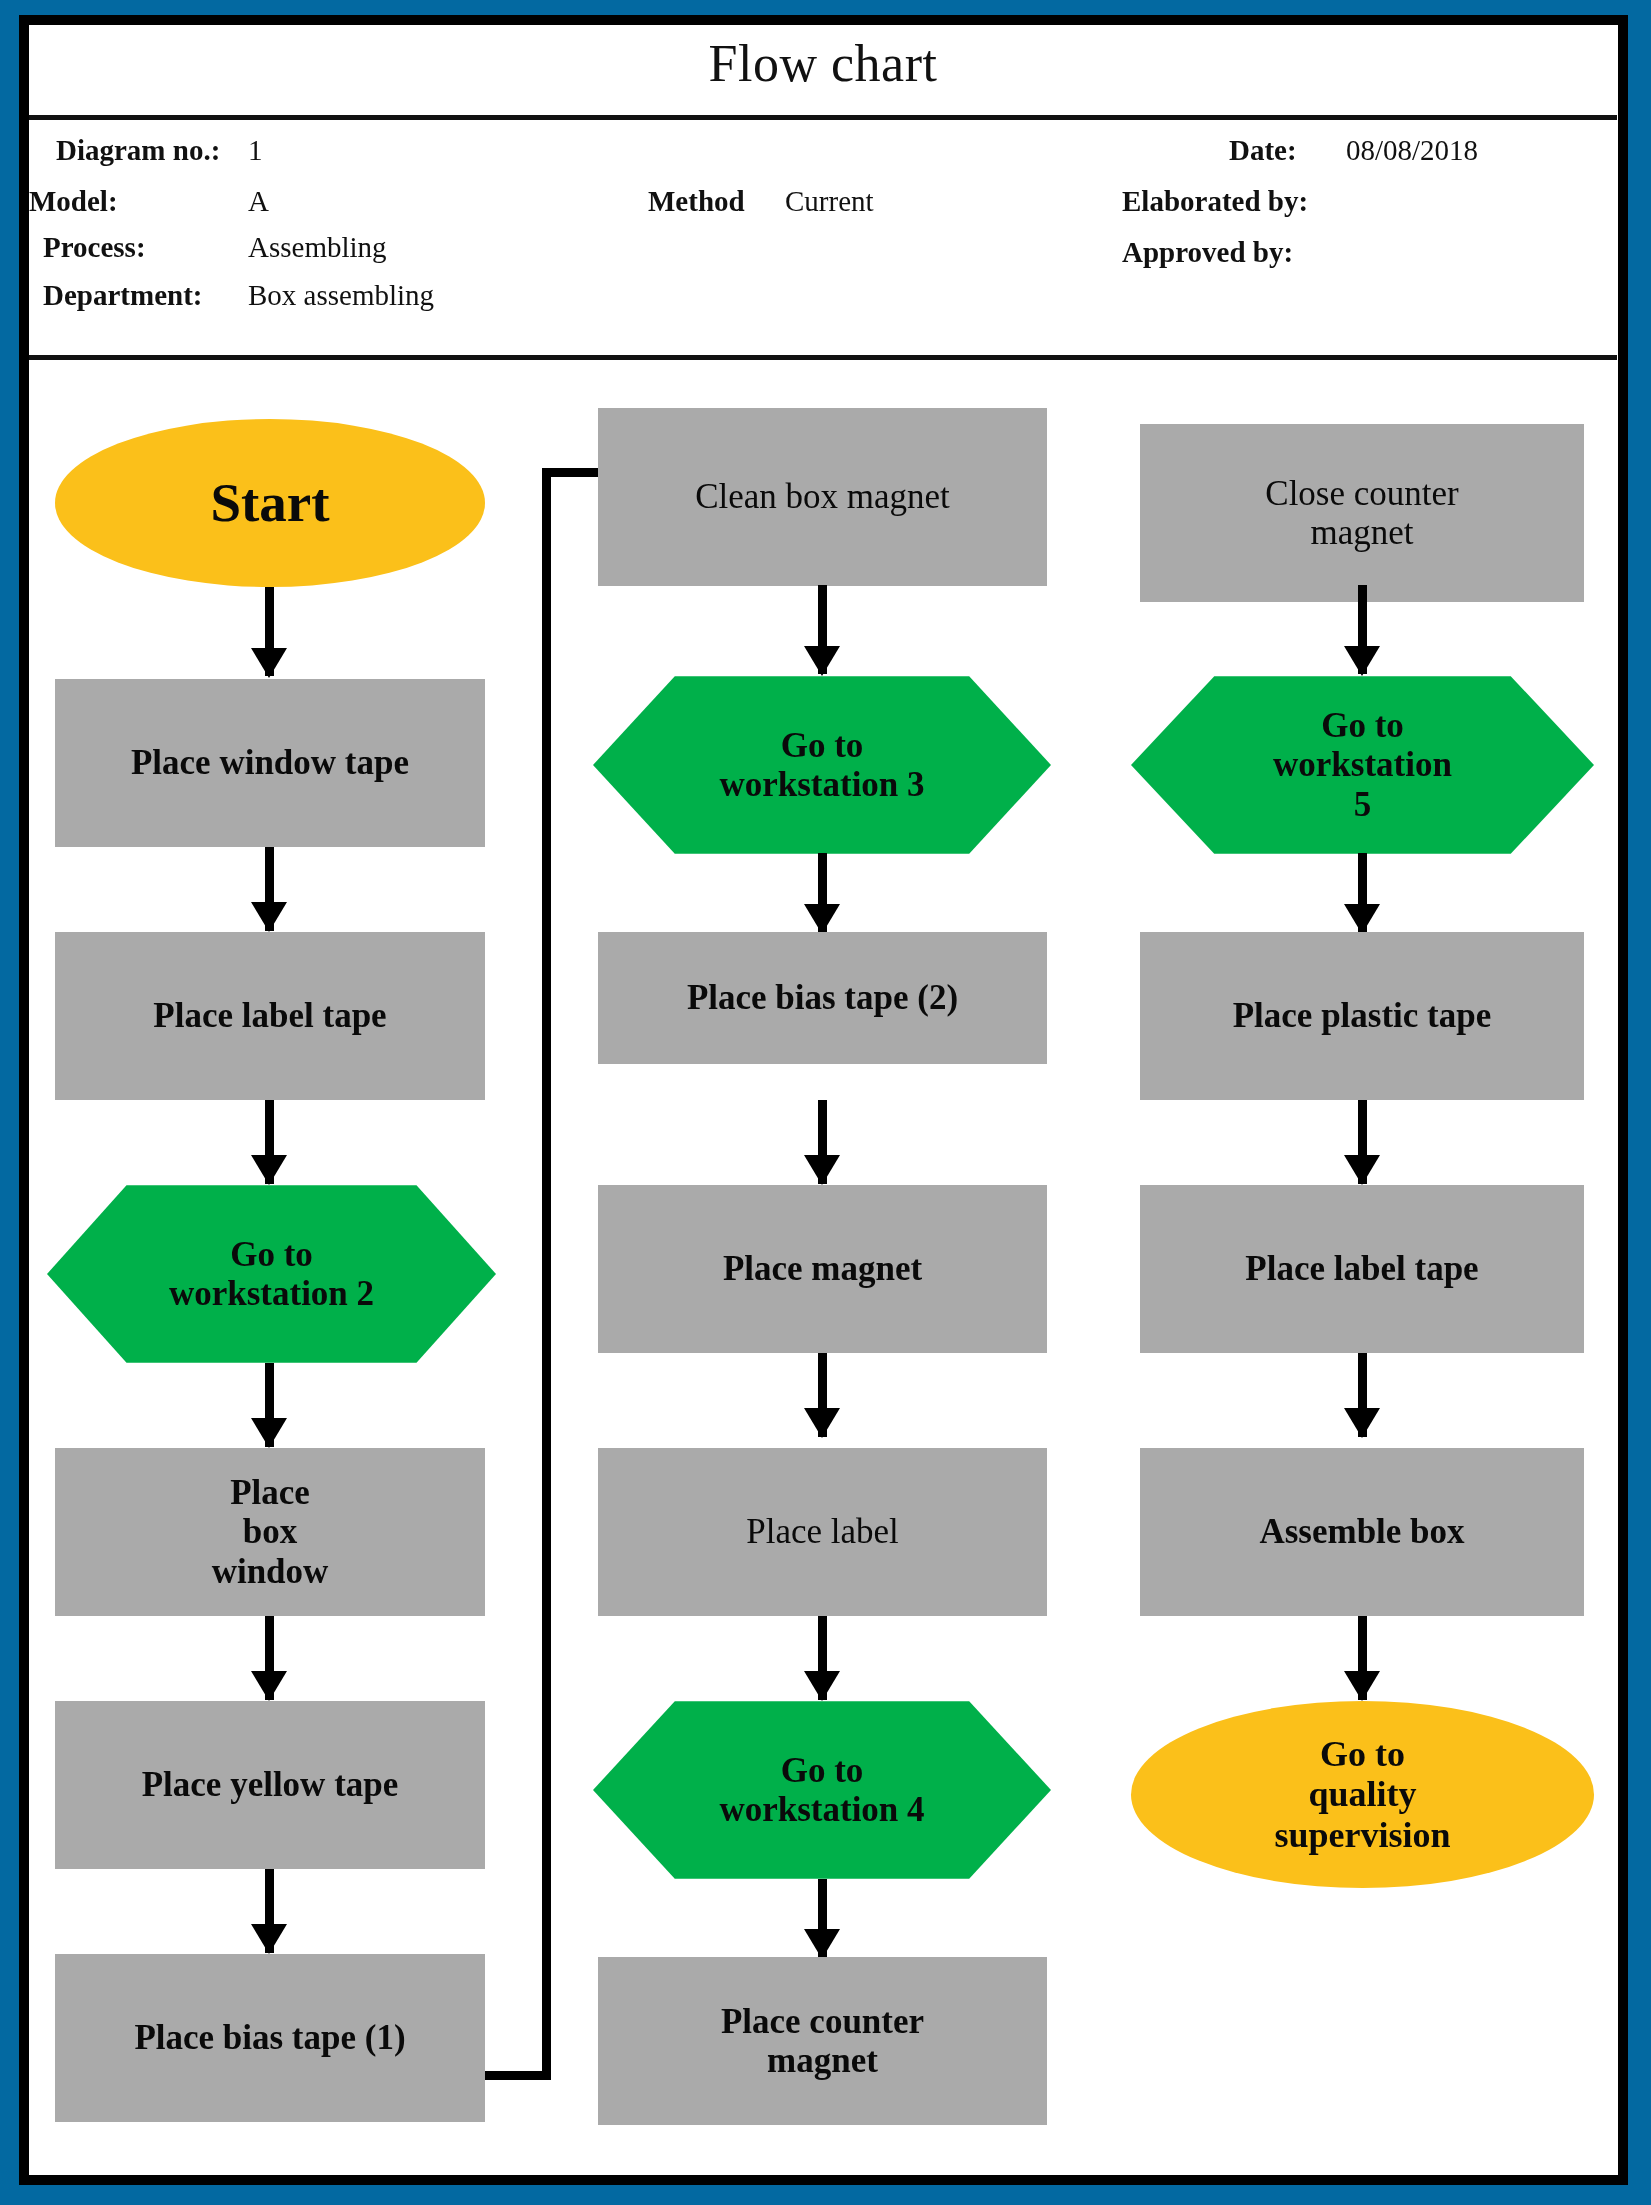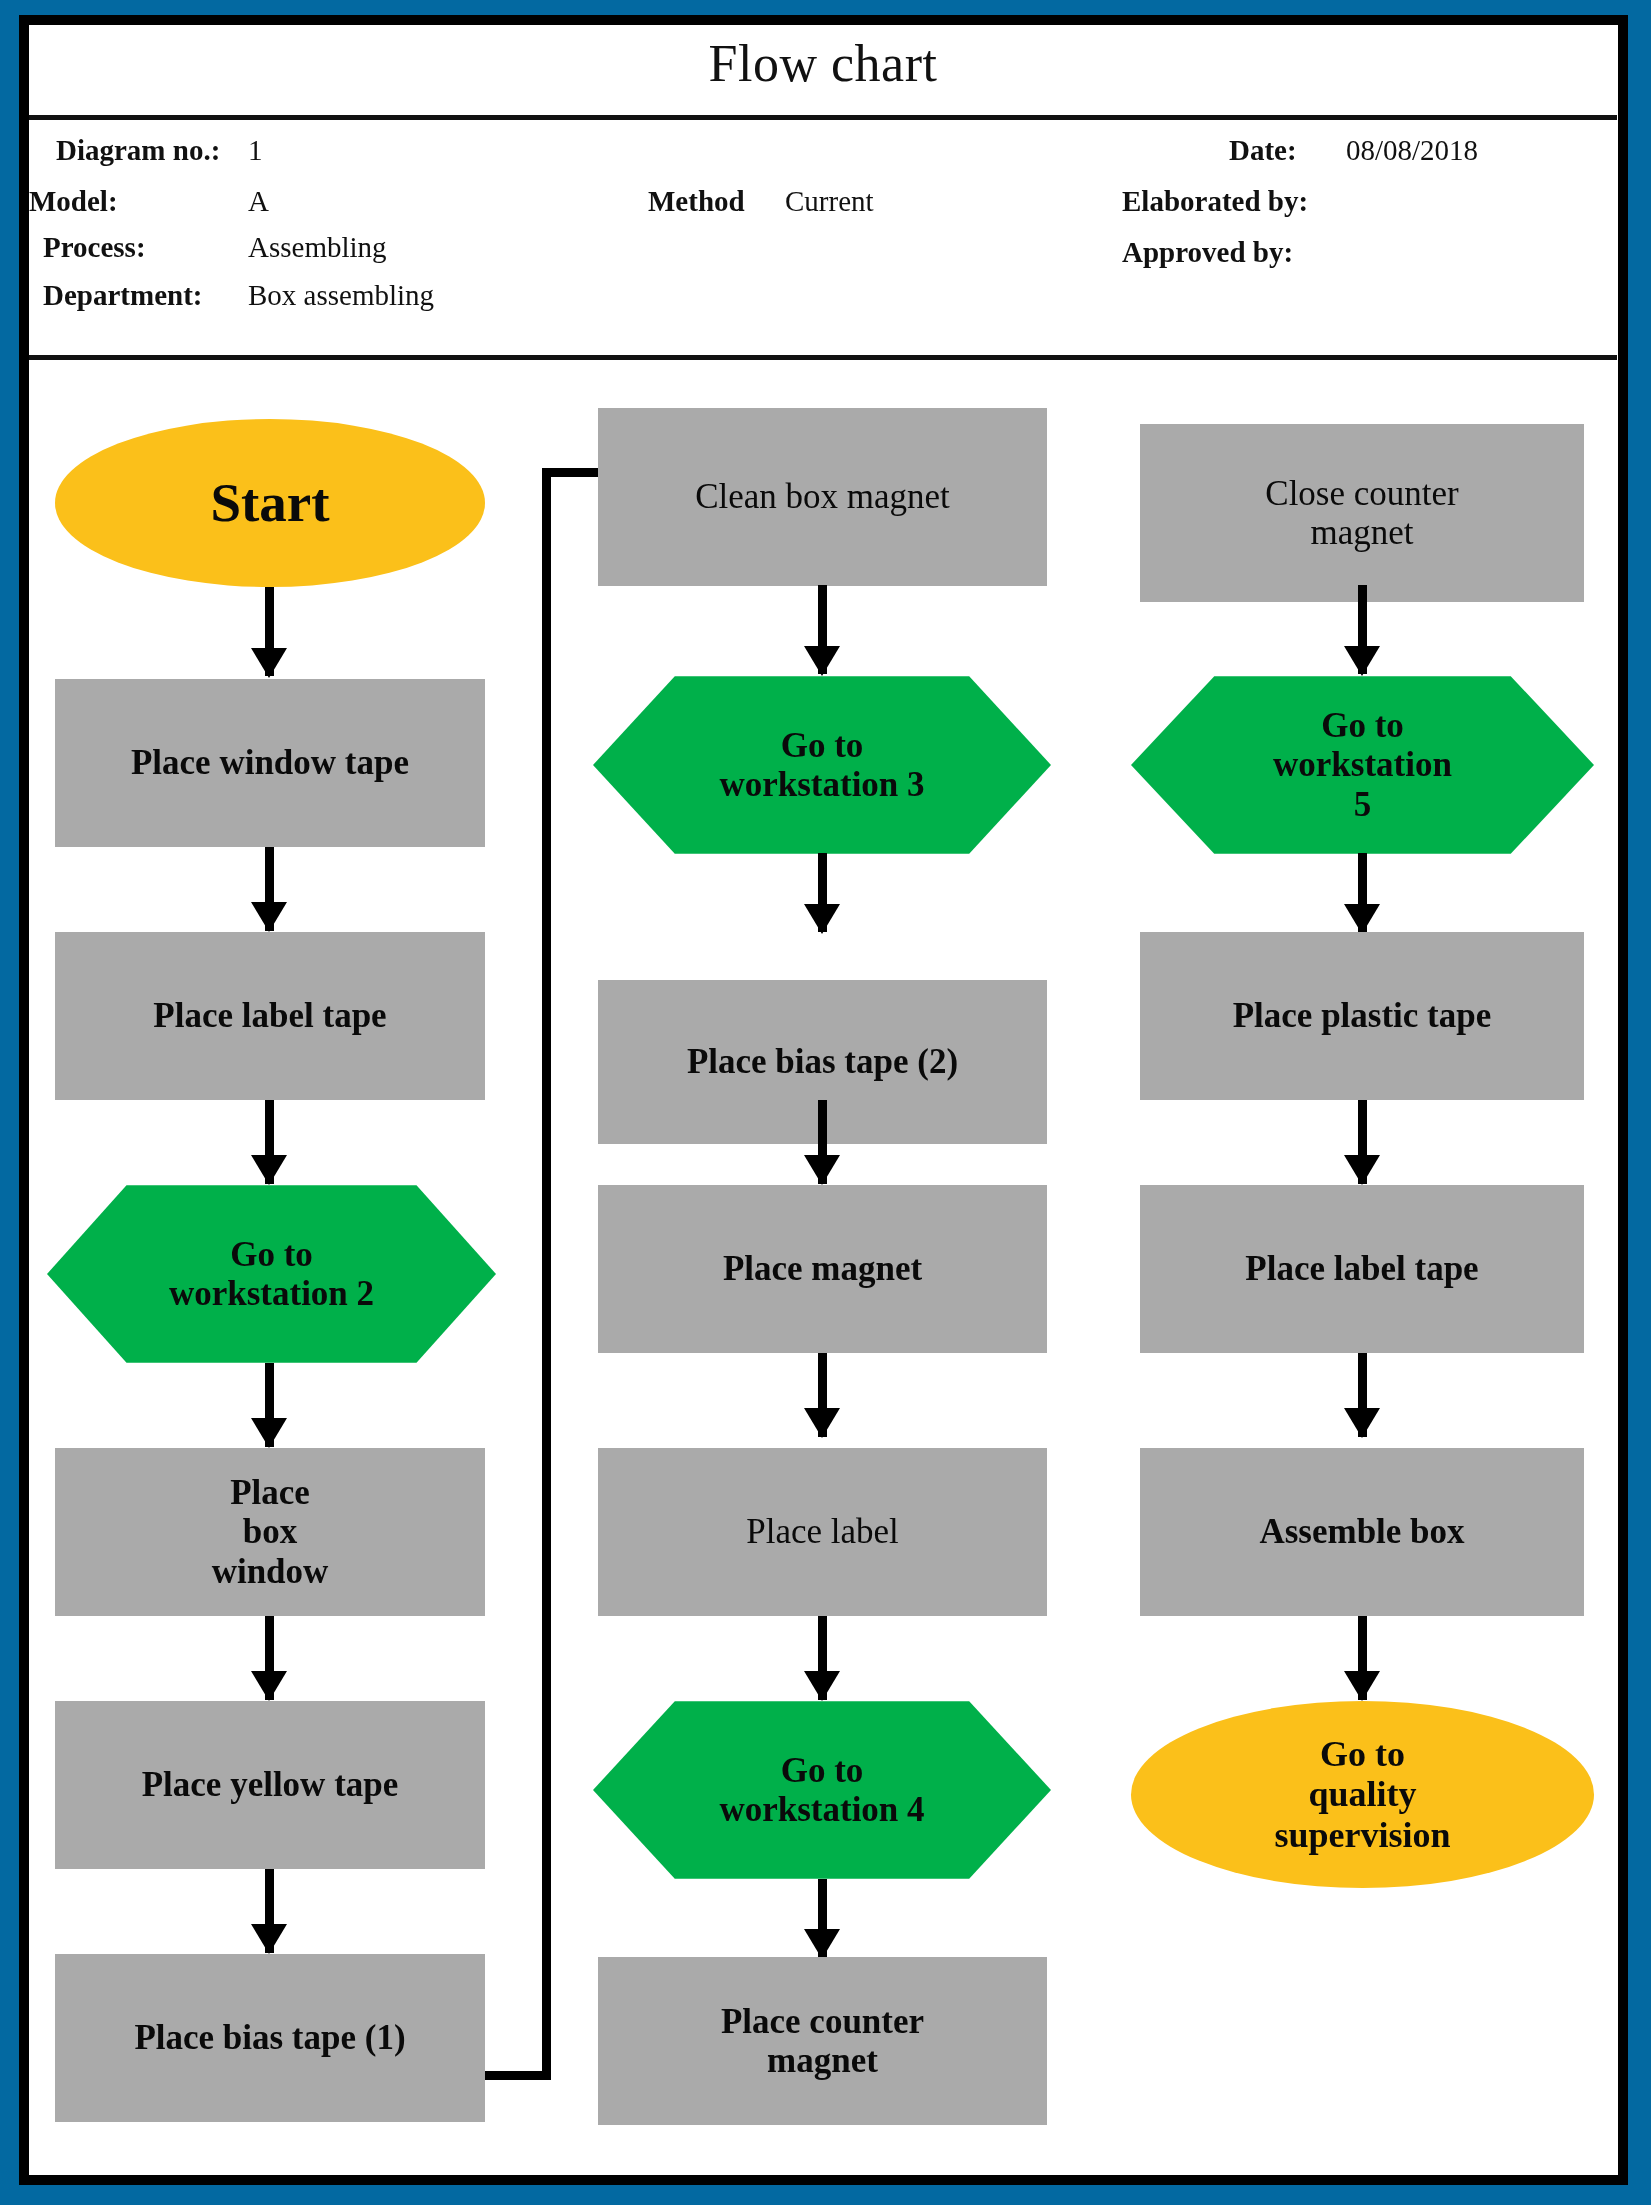--- a/index.html
+++ b/index.html
@@ -198,21 +198,21 @@
   <div class="hexwrap" style="left:593px;top:676px;width:458px;height:178px;">
     <svg width="458" height="178" viewBox="0 0 980 380">
       <polygon points="175,0 805,0 980,190 805,380 175,380 0,190" fill="#00B04A"></polygon>
     </svg>
     <div class="hlbl">Go to
 workstation 3</div>
   </div>
   <div class="vline" style="left:818px;top:853px;height:79px;"></div>
   <div class="arrowdown" style="left:804px;top:904px;"></div>
 
-  <div class="node rect" style="left:598px;top:932px;width:449px;height:164px;margin-top:48px;">
+  <div class="node rect" style="left:598px;top:932px;width:449px;height:132px;">
     <span class="lbl">Place bias tape (2)</span>
   </div>
   <div class="vline" style="left:818px;top:1100px;height:84px;"></div>
   <div class="arrowdown" style="left:804px;top:1155px;"></div>
 
   <div class="node rect" style="left:598px;top:1185px;width:449px;height:168px;">
     <span class="lbl">Place magnet</span>
   </div>
   <div class="vline" style="left:818px;top:1353px;height:84px;"></div>
   <div class="arrowdown" style="left:804px;top:1408px;"></div>

